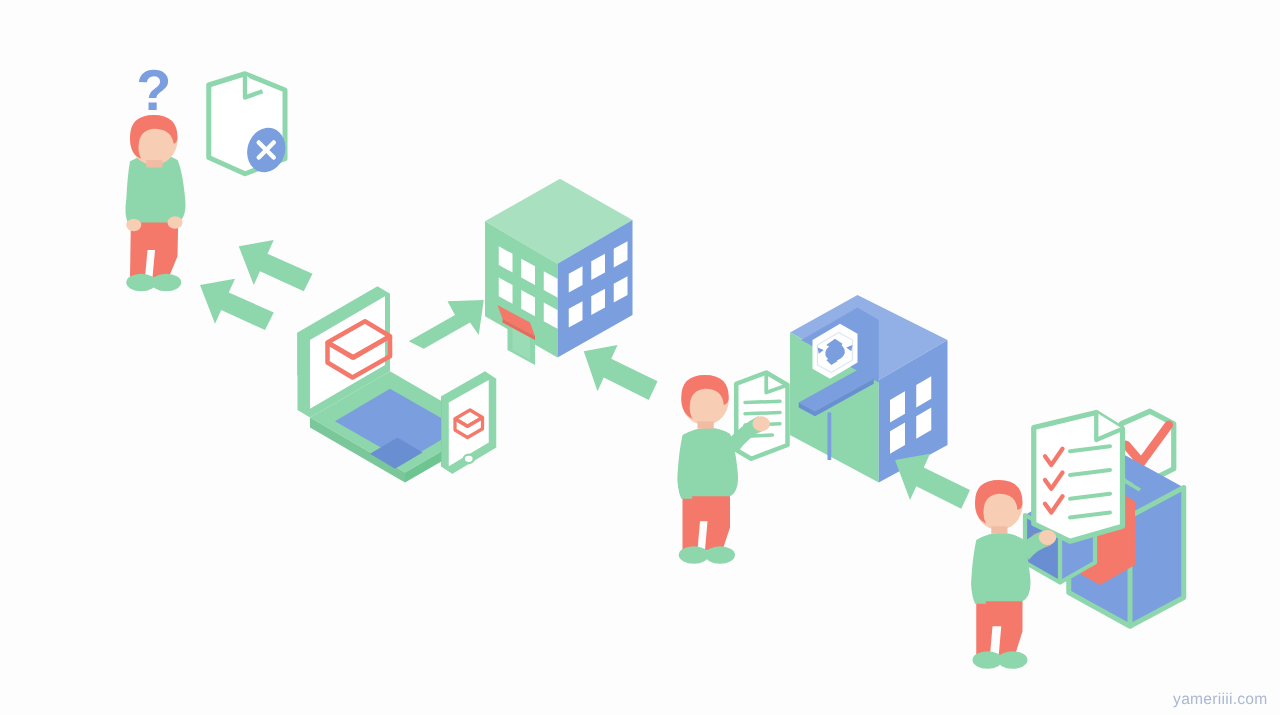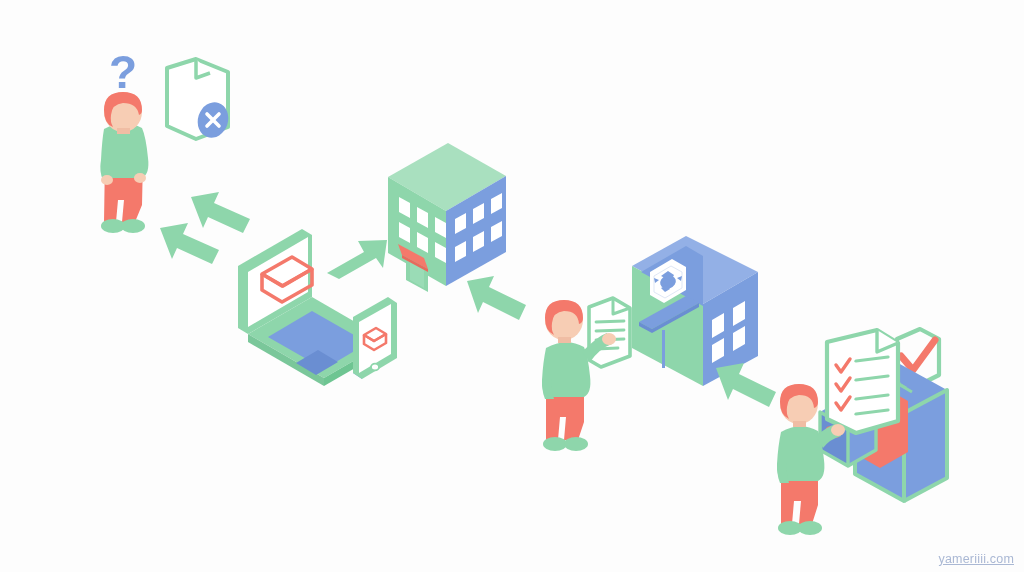--- a/index.html
+++ b/index.html
@@ -27,21 +27,20 @@
   }
   #watermark {
     position: absolute;
     right: 10px;
     bottom: 6px;
     font-family: "Liberation Sans", sans-serif;
     font-size: 12.5px;
     letter-spacing: 0.2px;
     color: #aab8d4;
     user-select: none;
-    text-decoration: underline;
   }
 </style>
 </head>
 <body>
 
 <div id="canvas">
 
   <svg id="scene-svg" viewBox="0 0 1024 572" xmlns="http://www.w3.org/2000/svg">
 
     <g>

